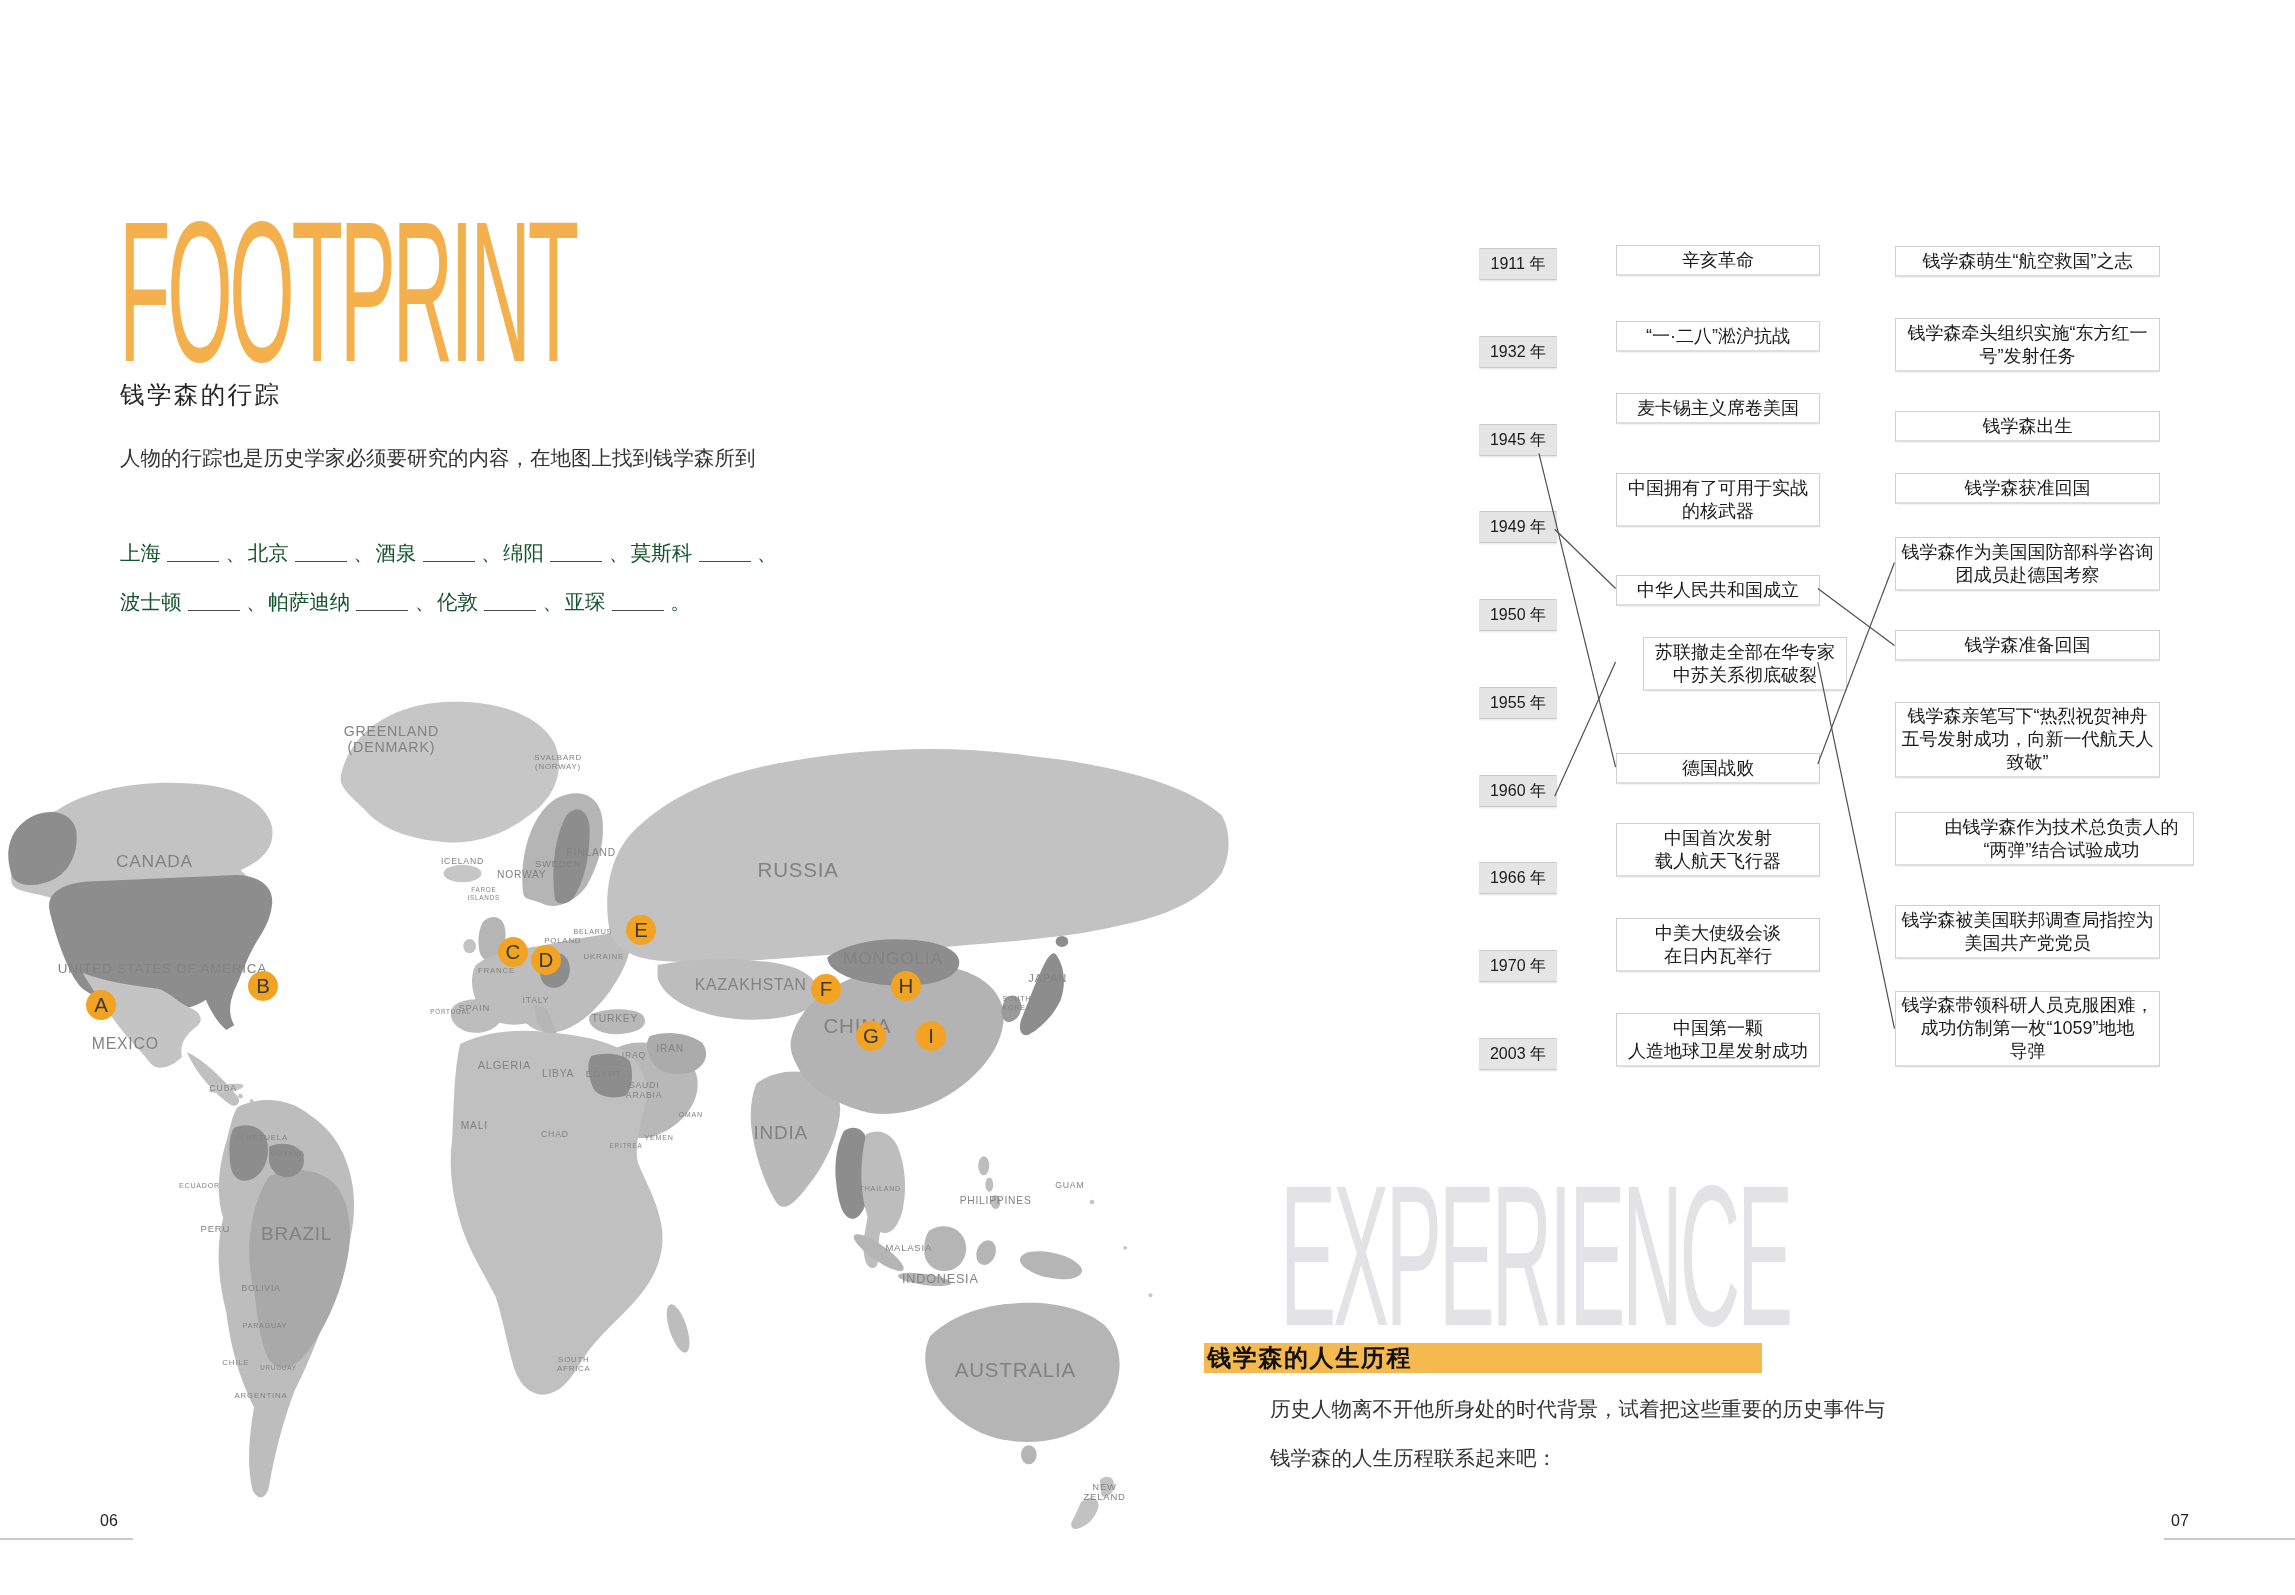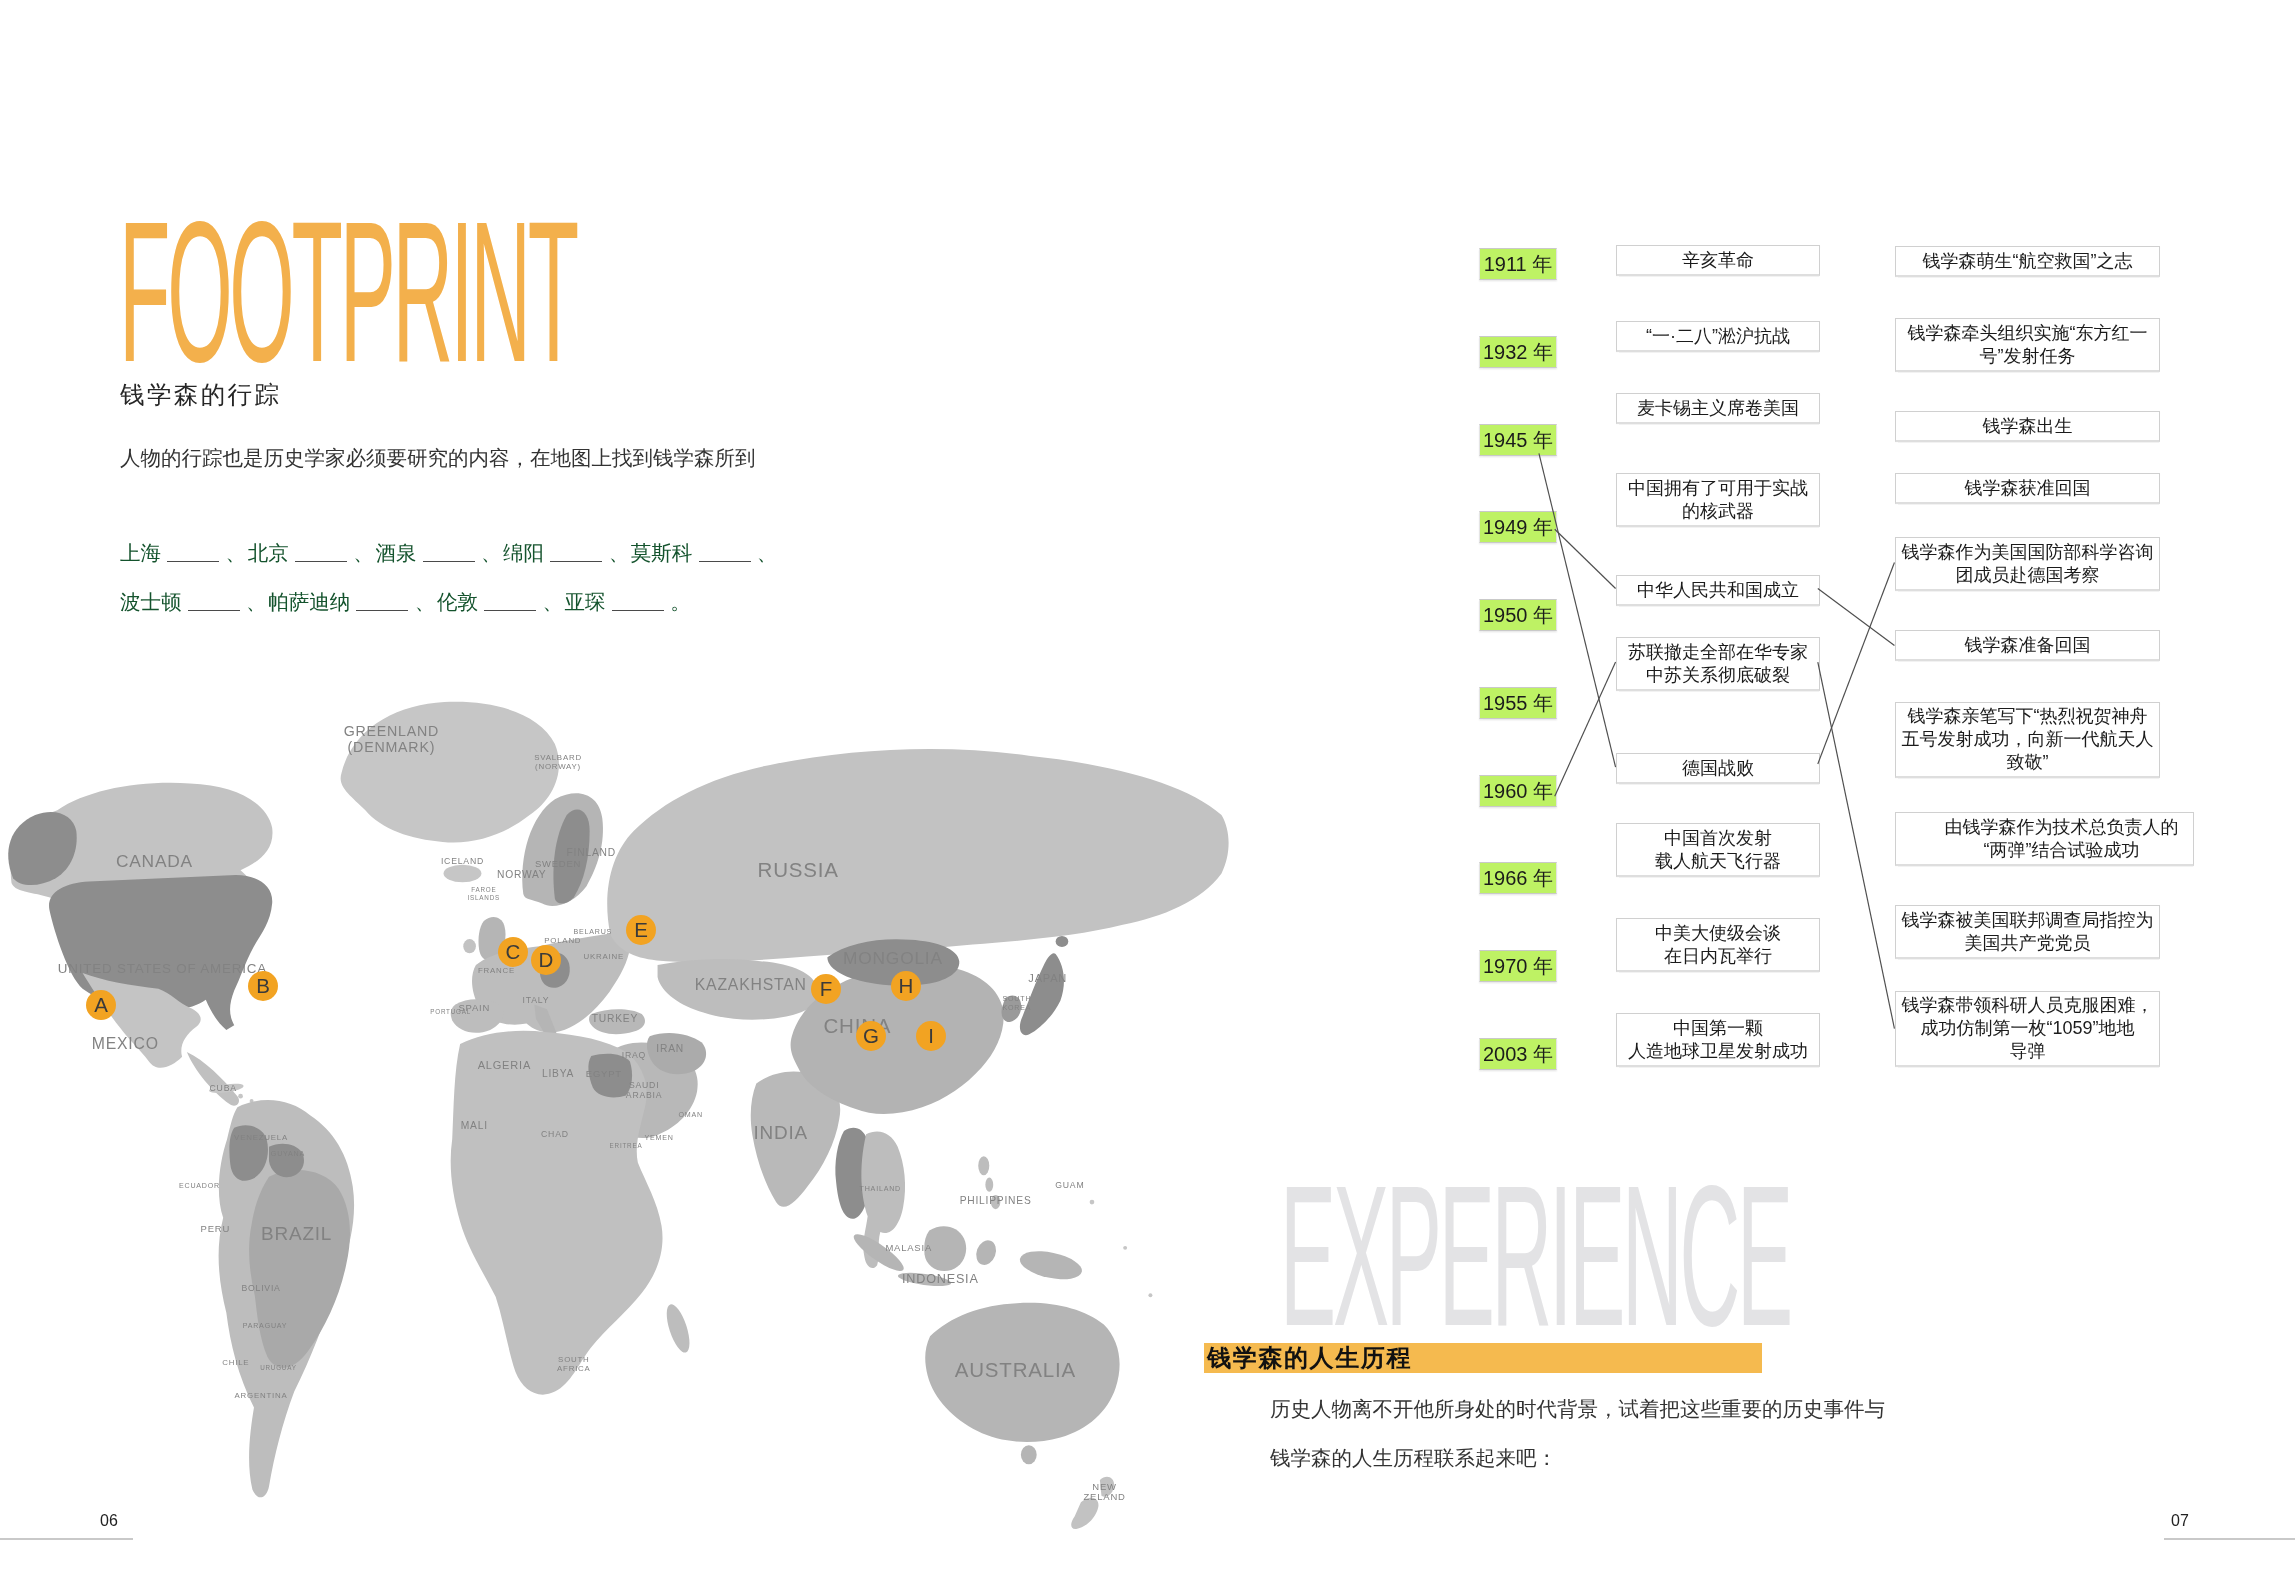--- a/index.html
+++ b/index.html
@@ -12,26 +12,26 @@
   #footprint-title{left:119px;top:190px;}
   #experience-title{left:1280px;top:1154px;}
   #subtitle{left:120px;top:378px;font-size:24.5px;letter-spacing:2.4px;color:#262626;}
   .para{position:absolute;font-size:20.5px;line-height:49px;color:#333;}
   #intro{left:120px;top:433px;}
   #fill{left:120px;top:528px;font-size:20.5px;line-height:49px;color:#14532d;}
   .blank{display:inline-block;width:52px;height:19px;border-bottom:1.6px solid #4a4a4a;
          margin:0 6.3px -1.6px 6.3px;}
   .sep{margin-right:1.6px;}
   
-  .yearbox{position:absolute;left:1479px;width:76px;height:30px;background:#bef264;
+  .yearbox{position:absolute;left:1479px;width:76px;height:30px;background:#e5e5e5;
            border-top:0.8px solid #c9c9c9;border-bottom:0.8px solid #c9c9c9;
            border-left:0.8px solid #e4e4e4;border-right:0.8px solid #e4e4e4;
            box-shadow:0 2.4px 1.6px rgba(0,0,0,.08);
            display:flex;align-items:center;justify-content:center;
-           font-size:20px;color:#1b1b1b;}
+           font-size:16px;color:#1b1b1b;}
   .evbox{position:absolute;background:#fff;border:0.8px solid #d0d0d0;border-bottom:2.4px solid #dedede;
          display:flex;align-items:center;justify-content:center;text-align:center;
          font-size:18px;line-height:23px;color:#1b1b1b;white-space:pre-line;
          box-shadow:0 0.8px 0.8px rgba(0,0,0,.05);}
   .evbox.mid{left:1616px;width:202px;}
   .evbox.right{left:1895px;width:263px;}
   #conn-svg{position:absolute;left:0;top:0;width:2295px;height:1595px;pointer-events:none;}
   
   #bar{position:absolute;left:1204px;top:1343px;width:558px;height:30px;display:flex;align-items:center;}
   #bar span{font-size:24px;font-weight:bold;color:#111;padding-left:3.2px;letter-spacing:1.6px;}
@@ -212,21 +212,21 @@
     <div class="yearbox" style="top: 775px;">1960 年</div>
     <div class="yearbox" style="top: 862px;">1966 年</div>
     <div class="yearbox" style="top: 950px;">1970 年</div>
     <div class="yearbox" style="top: 1038px;">2003 年</div>
     <div class="evbox mid" style="top: 245px; height: 28px;">辛亥革命</div>
     <div class="evbox mid" style="top: 321px; height: 28px;">“一·二八”淞沪抗战</div>
     <div class="evbox mid" style="top: 393px; height: 28px;">麦卡锡主义席卷美国</div>
     <div class="evbox mid" style="top: 473px; height: 51px;">中国拥有了可用于实战
 的核武器</div>
     <div class="evbox mid" style="top: 575px; height: 28px;">中华人民共和国成立</div>
-    <div class="evbox mid" style="top: 637px; height: 51px;">苏联撤走全部在华专家
+    <div class="evbox mid" style="top: 637px; height: 51px; margin-left: 27px;">苏联撤走全部在华专家
 中苏关系彻底破裂</div>
     <div class="evbox mid" style="top: 753px; height: 28px;">德国战败</div>
     <div class="evbox mid" style="top: 823px; height: 51px; text-align: center;">中国首次发射
 载人航天飞行器</div>
     <div class="evbox mid" style="top: 918px; height: 51px;">中美大使级会谈
 在日内瓦举行</div>
     <div class="evbox mid" style="top: 1013px; height: 51px;">中国第一颗
 人造地球卫星发射成功</div>
     <div class="evbox right" style="top: 246px; height: 28px;">钱学森萌生“航空救国”之志</div>
     <div class="evbox right" style="top: 318px; height: 51px;">钱学森牵头组织实施“东方红一

